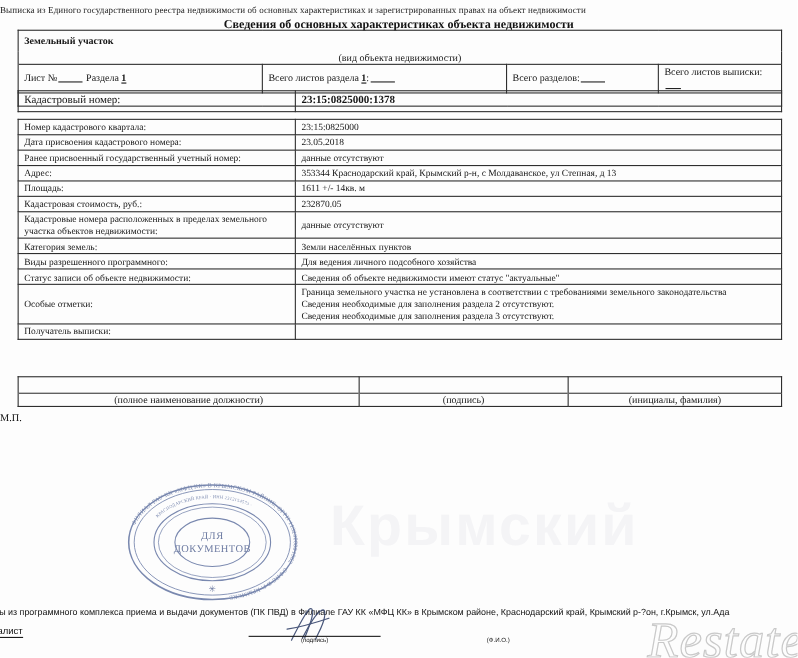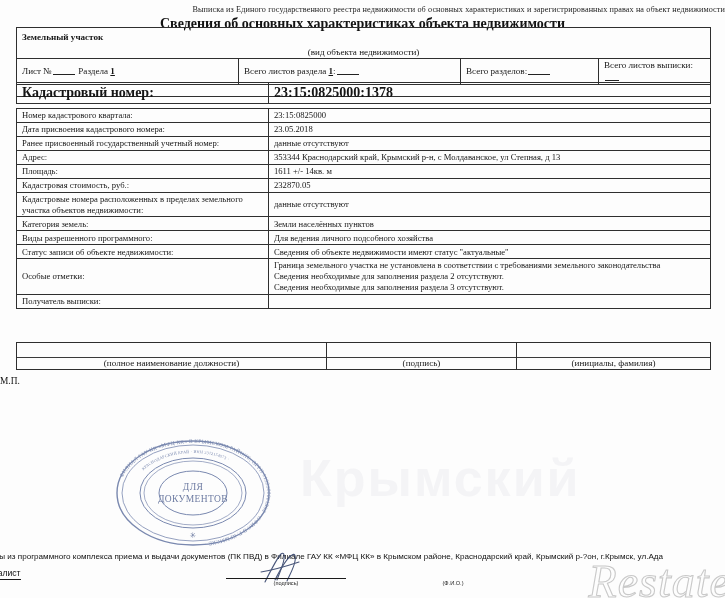--- a/index.html
+++ b/index.html
@@ -22,31 +22,31 @@
     position: absolute;
     inset: 0;
     background: #fdfdfd;
   }
 
   
   .doc-title-1 {
     position: absolute;
     left: 0; right: 0;
     top: 5px;
-    text-align: right;
+    text-align: left;
     font-size: 8.2px;
     letter-spacing: .1px;
     color: #1d1d1d;
   }
   .doc-title-2 {
     position: absolute;
     left: 0; right: 0;
     top: 16px;
     text-align: center;
-    font-size: 14px;
+    font-size: 11px;
     font-weight: bold;
     color: #131313;
   }
 
   
   .tbl {
     position: absolute;
     border-collapse: collapse;
     table-layout: fixed;
     background: transparent;
@@ -79,21 +79,21 @@
     height: 9px !important;
     padding: 0 !important;
   }
   .counter-cell { height: 15px !important; font-size: 9.2px; }
   .blank-row-cell { height: 9px !important; }
   .ul { text-decoration: underline; font-weight: bold; }
   .fill { display: inline-block; border-bottom: 1.1px solid #222; width: 22px; height: 7px; margin: 0 1px; vertical-align: -1px; }
   .fill-sm { display: inline-block; border-bottom: 1.1px solid #222; width: 14px; height: 7px; margin: 0 1px; vertical-align: -1px; }
 
   #cad-row-table { left: 16px; top: 82px; width: 694px; }
-  #cad-row-table td { height: 16px; font-size: 14px; font-weight: bold; }
+  #cad-row-table td { height: 16px; font-size: 10px; }
   .cad-val { font-weight: bold; }
 
   
   #main-table { left: 16px; top: 108px; width: 694px; }
   #main-table td.lbl { width: 252px; }
   #main-table td { font-size: 8.6px; }
   .r-single { height: 14px; }
   .r-double { height: 24px; }
   .r-triple { height: 34px; }
   .multiline { white-space: pre-line; line-height: 1.33; }

